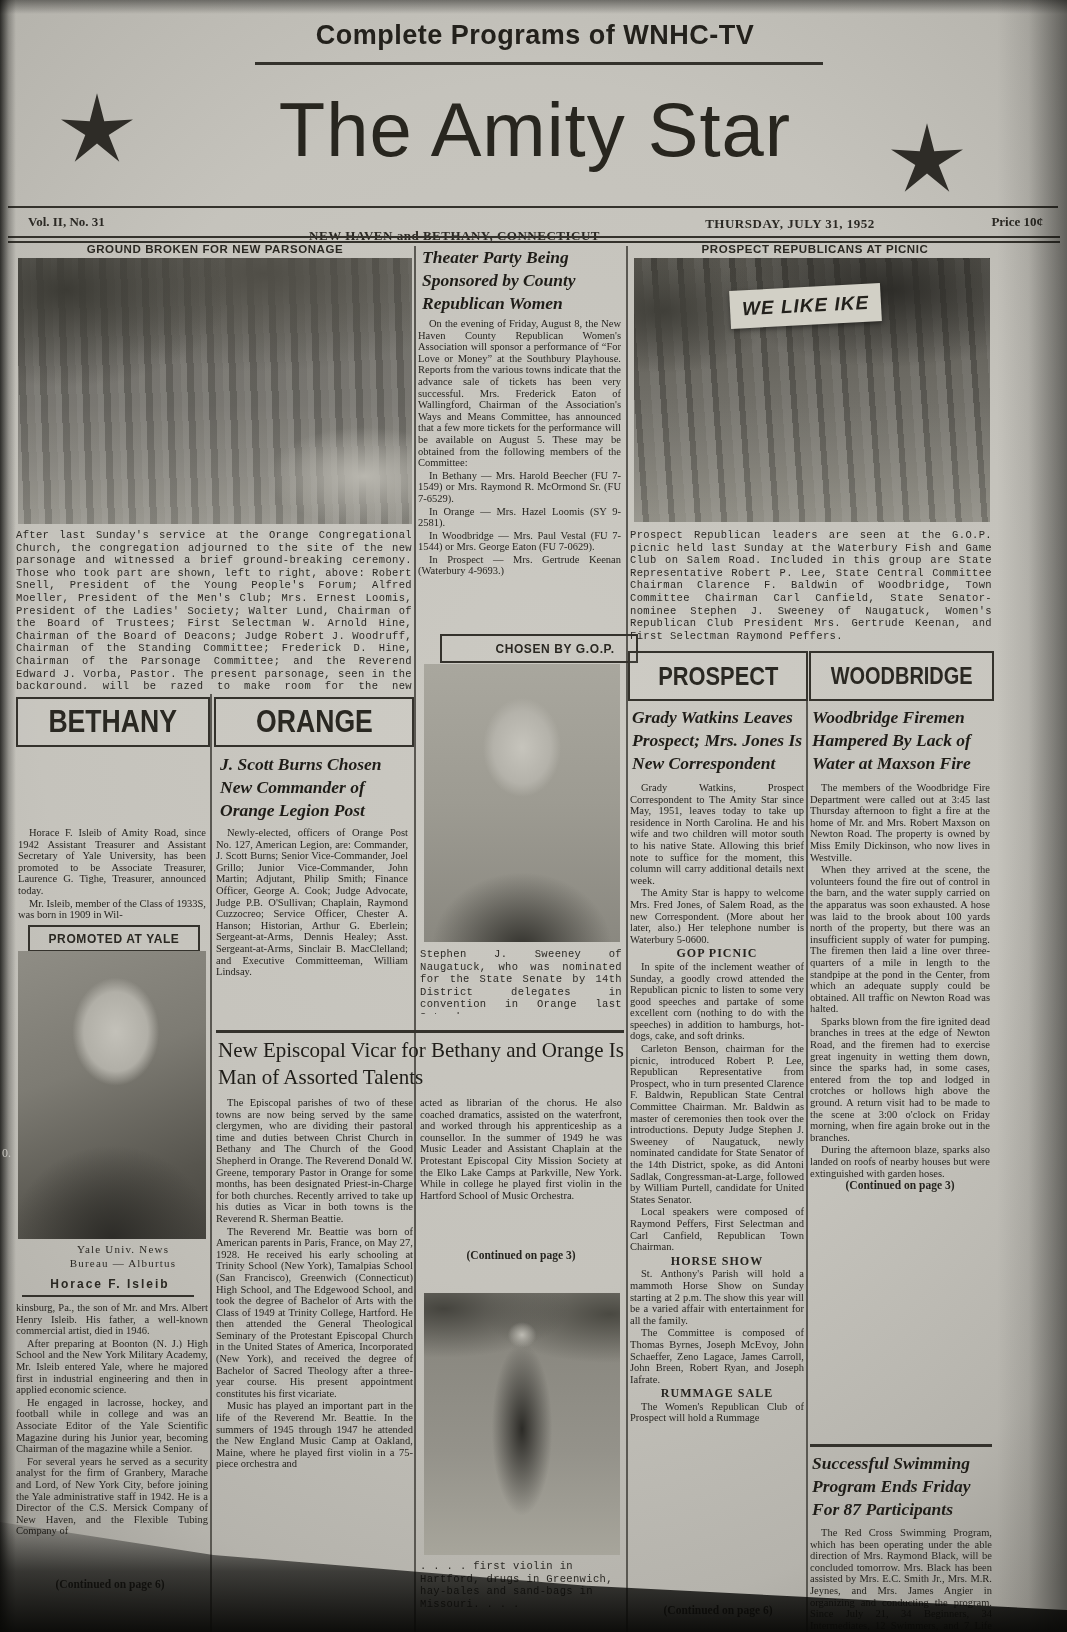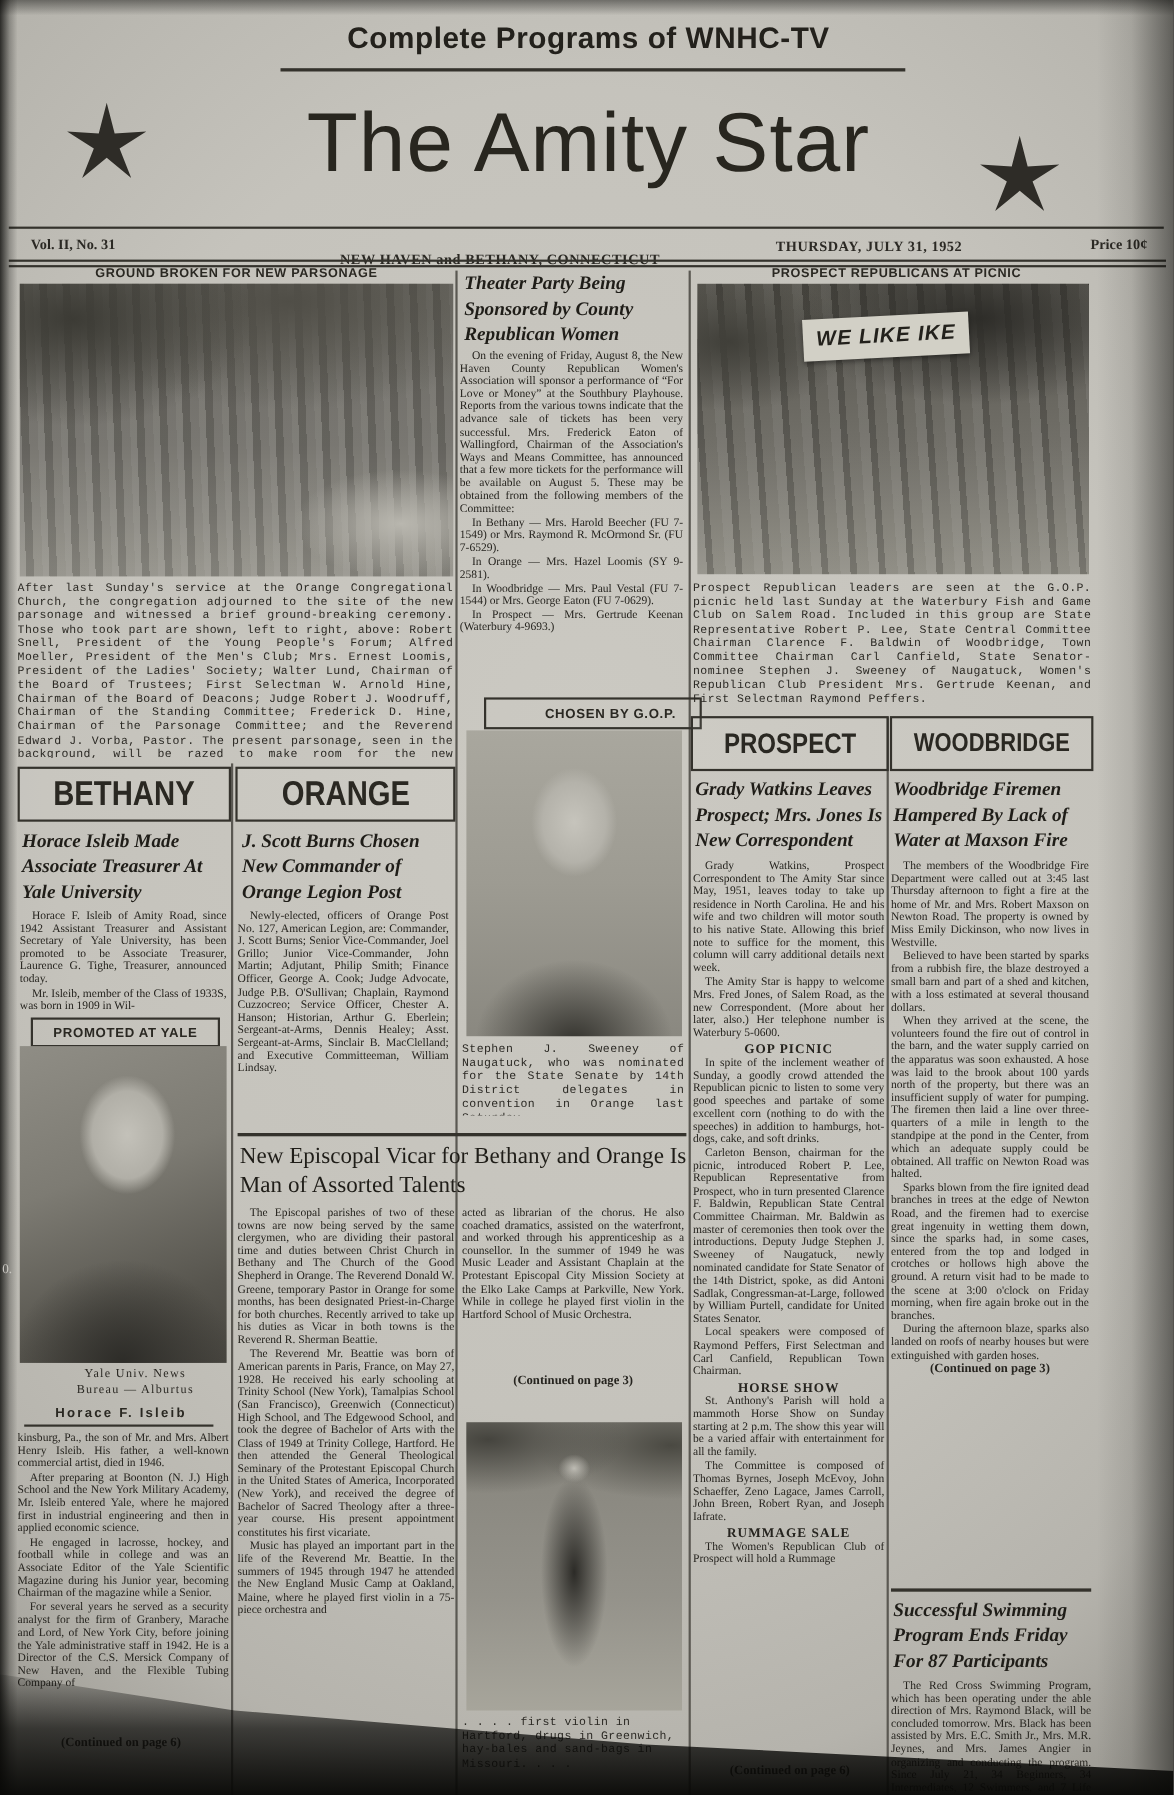--- a/index.html
+++ b/index.html
@@ -98,21 +98,20 @@
   <div class="vrule" style="left:626px;top:246px;height:1386px;"></div>
   <div class="vrule" style="left:806px;top:652px;height:980px;"></div>
 
   <div class="abs kicker" style="left:20px;top:243px;width:390px;">GROUND BROKEN FOR NEW PARSONAGE</div>
   <div class="photo ph-parsonage" style="left:18px;top:258px;width:394px;height:266px;"></div>
   <div class="abs caption" style="left:16px;top:529px;width:396px;height:160px;">After last Sunday's service at the Orange Congregational Church, the congregation adjourned to the site of the new parsonage and witnessed a brief ground-breaking ceremony. Those who took part are shown, left to right, above: Robert Snell, President of the Young People's Forum; Alfred Moeller, President of the Men's Club; Mrs. Ernest Loomis, President of the Ladies' Society; Walter Lund, Chairman of the Board of Trustees; First Selectman W. Arnold Hine, Chairman of the Board of Deacons; Judge Robert J. Woodruff, Chairman of the Standing Committee; Frederick D. Hine, Chairman of the Parsonage Committee; and the Reverend Edward J. Vorba, Pastor. The present parsonage, seen in the background, will be razed to make room for the new structure. Mrs. Charles S. Clark, the oldest member of the Church, attended.</div>
 
   <div class="abs section-box" style="left:16px;top:697px;width:190px;height:46px;">
     <span class="section-label" style="font-size:28px;">BETHANY</span>
   </div>
-  <div class="abs col-headline" style="left:20px;top:753px;width:184px;">Horace Isleib Made Associate Treasurer At Yale University</div>
   <div class="abs body-text" style="left:18px;top:827px;width:188px;height:96px;">
     <p>Horace F. Isleib of Amity Road, since 1942 Assistant Treasurer and Assistant Secretary of Yale University, has been promoted to be Associate Treasurer, Laurence G. Tighe, Treasurer, announced today.</p>
     <p>Mr. Isleib, member of the Class of 1933S, was born in 1909 in Wil-</p>
   </div>
   <div class="abs boxed-subhead" style="left:28px;top:925px;width:168px;height:23px;">PROMOTED AT YALE</div>
   <div class="photo ph-isleib" style="left:18px;top:951px;width:188px;height:288px;"></div>
   <div class="abs credit" style="left:40px;top:1242px;width:166px;">
     <span style="display:block;">Yale Univ. News</span>
     <span style="display:block;">Bureau — Alburtus</span>
   </div>
@@ -187,21 +186,20 @@
     <p>St. Anthony's Parish will hold a mammoth Horse Show on Sunday starting at 2 p.m. The show this year will be a varied affair with entertainment for all the family.</p>
     <p>The Committee is composed of Thomas Byrnes, Joseph McEvoy, John Schaeffer, Zeno Lagace, James Carroll, John Breen, Robert Ryan, and Joseph Iafrate.</p>
     <p class="subhead">RUMMAGE SALE</p>
     <p>The Women's Republican Club of Prospect will hold a Rummage</p>
   </div>
   <div class="abs continued" style="left:636px;top:1604px;width:164px;">(Continued on page 6)</div>
 
   <div class="abs col-headline" style="left:812px;top:706px;width:178px;">Woodbridge Firemen Hampered By Lack of Water at Maxson Fire</div>
   <div class="abs body-text" style="left:810px;top:782px;width:180px;height:632px;">
     <p>The members of the Woodbridge Fire Department were called out at 3:45 last Thursday afternoon to fight a fire at the home of Mr. and Mrs. Robert Maxson on Newton Road. The property is owned by Miss Emily Dickinson, who now lives in Westville.</p>
-    <p>Believed to have been started by sparks from a rubbish fire, the blaze destroyed a small barn and part of a shed and kitchen, with a loss estimated at several thousand dollars.</p>
     <p>When they arrived at the scene, the volunteers found the fire out of control in the barn, and the water supply carried on the apparatus was soon exhausted. A hose was laid to the brook about 100 yards north of the property, but there was an insufficient supply of water for pumping. The firemen then laid a line over three-quarters of a mile in length to the standpipe at the pond in the Center, from which an adequate supply could be obtained. All traffic on Newton Road was halted.</p>
     <p>Sparks blown from the fire ignited dead branches in trees at the edge of Newton Road, and the firemen had to exercise great ingenuity in wetting them down, since the sparks had, in some cases, entered from the top and lodged in crotches or hollows high above the ground. A return visit had to be made to the scene at 3:00 o'clock on Friday morning, when fire again broke out in the branches.</p>
     <p>During the afternoon blaze, sparks also landed on roofs of nearby houses but were extinguished with garden hoses.</p>
     <p class="continued" style="text-indent:0;">(Continued on page 3)</p>
   </div>
   <div class="abs hrule" style="left:810px;top:1444px;width:182px;height:2.5px;"></div>
   <div class="abs col-headline" style="left:812px;top:1452px;width:180px;">Successful Swimming Program Ends Friday For 87 Participants</div>
   <div class="abs body-text" style="left:810px;top:1527px;width:182px;height:105px;">
     <p>The Red Cross Swimming Program, which has been operating under the able direction of Mrs. Raymond Black, will be concluded tomorrow. Mrs. Black has been assisted by Mrs. E.C. Smith Jr., Mrs. M.R. Jeynes, and Mrs. James Angier in organizing and conducting the program. Since July 21, 34 Beginners, 34 Intermediates, 12 Swimmers, and 7 Life Savers have been working under the instruction of Miss Joan Myers and Dick Wright of Orange. Final tests will be given today and tomorrow.</p>
   </div>

